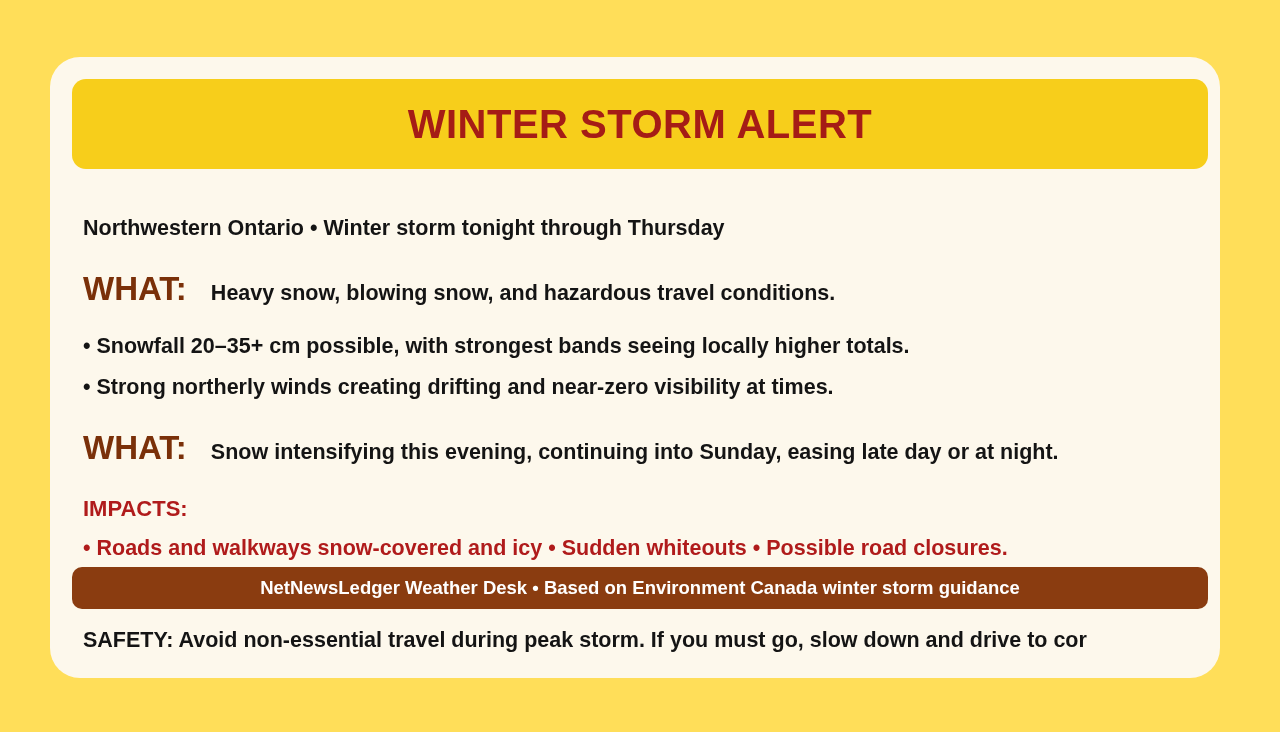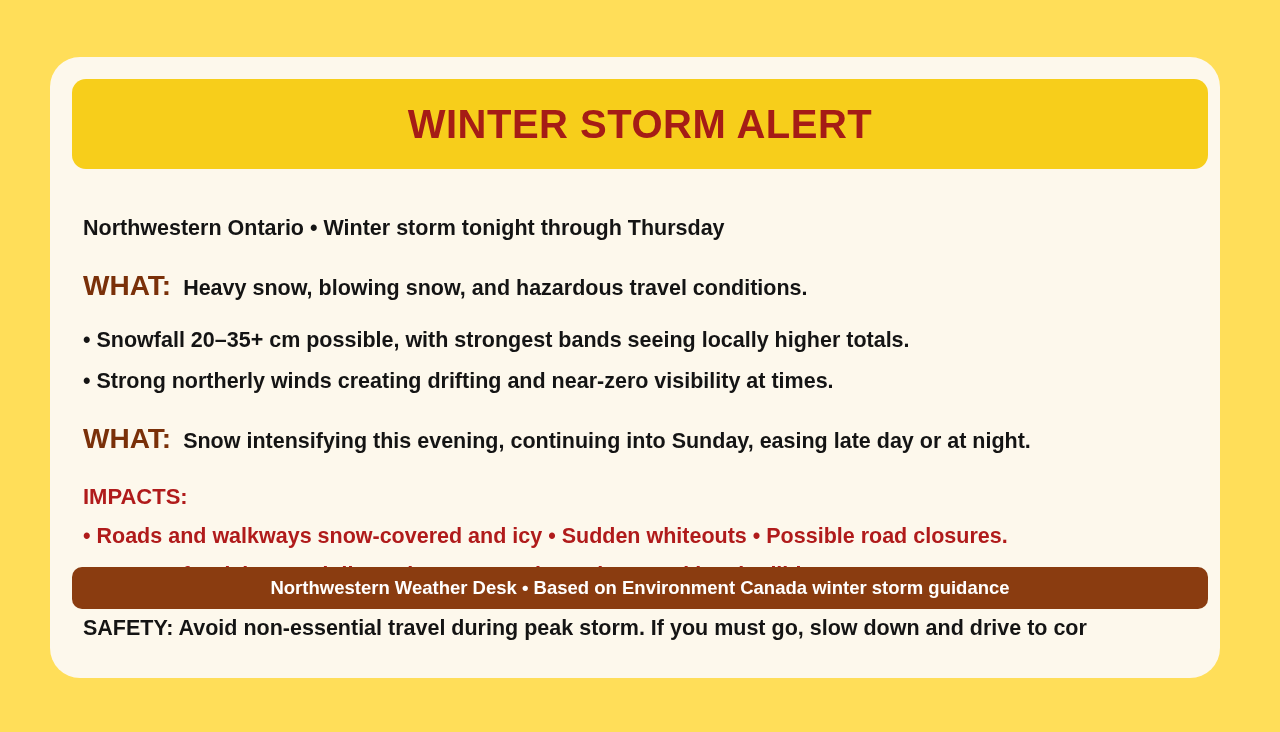--- a/index.html
+++ b/index.html
@@ -66,35 +66,35 @@
 
   .section-row {
     display: block;
     white-space: nowrap;
     margin-top: 29px;
   }
 
   .label-what,
   .label-when {
     color: #7A3009;
-    font-size: 28px;
+    font-size: 33px;
     font-weight: bold;
   }
 
   .label-impacts {
     color: #B01B1B;
     font-size: 22px;
     font-weight: bold;
   }
 
   .section-text {
     color: #141414;
     font-size: 21.5px;
     font-weight: bold;
-    margin-left: 12px;
+    margin-left: 24px;
   }
 
   .bullet-line {
     color: #141414;
     font-size: 21.5px;
     font-weight: bold;
     white-space: nowrap;
     margin-top: 16px;
   }
 
@@ -173,16 +173,16 @@
     <div class="impacts-block">
       <div class="bullet-line impact">• Roads and walkways snow-covered and icy • Sudden whiteouts • Possible road closures.</div>
       <div class="bullet-line impact">• Prepare for delays and disruptions to travel, services, and local utilities.</div>
     </div>
 
     <div class="safety-line">SAFETY: Avoid non-essential travel during peak storm. If you must go, slow down and drive to cor</div>
 
   </div>
 
   <div class="alert-footer">
-    <div class="alert-footer-text">Northwestern Weather Desk • Based on Environment Canada winter storm guidance</div>
+    <div class="alert-footer-text">NetNewsLedger Weather Desk • Based on Environment Canada winter storm guidance</div>
   </div>
 
 </div>
 
 </body></html>

